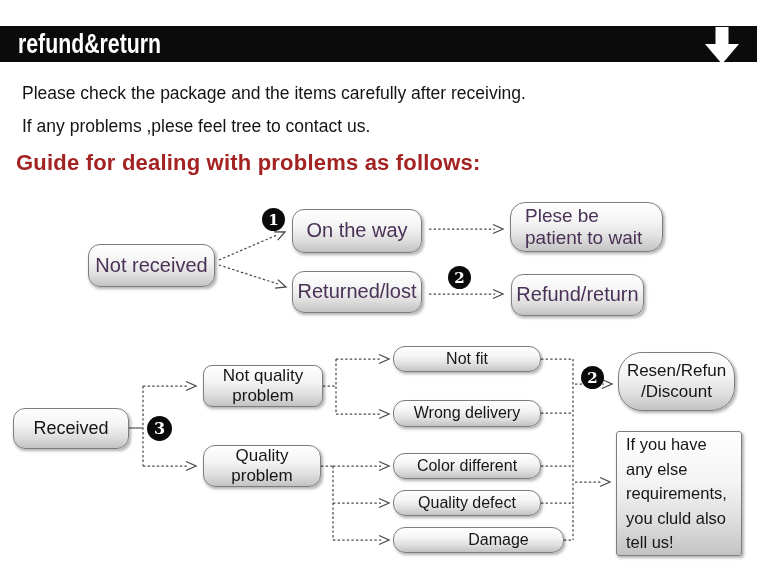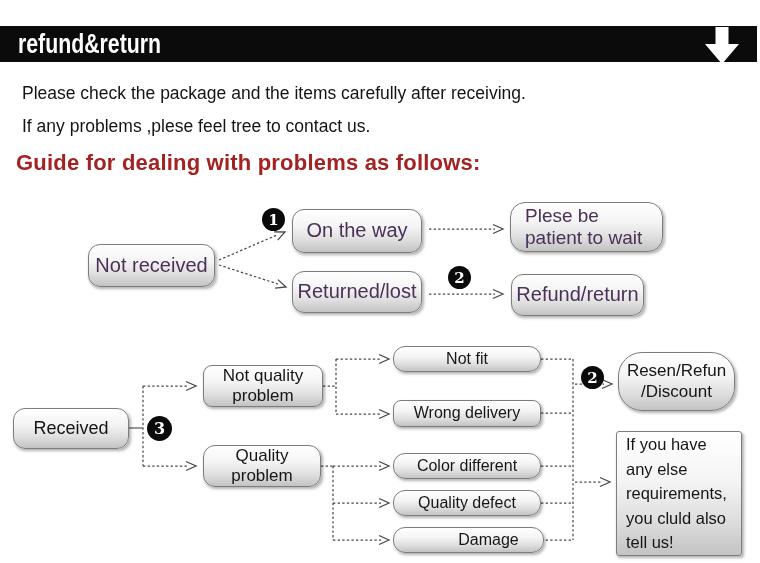--- a/index.html
+++ b/index.html
@@ -149,24 +149,24 @@
 
   <div class="node" style="left:13px;top:384px;width:116px;height:41px;font-size:18px;">Received</div>
   <div class="badge" style="left:147px;top:392px;width:25px;height:25px;font-size:16px;">3</div>
 
   <div class="node" style="left:203px;top:341px;width:120px;height:42px;font-size:17px;border-radius:9px;">Not quality
 problem</div>
   <div class="node" style="left:203px;top:421px;width:118px;height:42px;font-size:17px;">Quality
 problem</div>
 
   <div class="node" style="left:393px;top:322px;width:148px;height:26px;font-size:16px;">Not fit</div>
-  <div class="node" style="left:393px;top:376px;width:148px;height:27px;font-size:16px;border-radius:8px;">Wrong delivery</div>
+  <div class="node" style="left:393px;top:376px;width:148px;height:27px;font-size:16px;">Wrong delivery</div>
   <div class="node" style="left:393px;top:429px;width:148px;height:26px;font-size:16px;">Color different</div>
   <div class="node" style="left:393px;top:466px;width:148px;height:26px;font-size:16px;">Quality defect</div>
-  <div class="node" style="left:393px;top:503px;width:151px;height:26px;font-size:16px;padding-left:40px;">Damage</div>
+  <div class="node" style="left:393px;top:503px;width:171px;height:26px;font-size:16px;padding-left:40px;">Damage</div>
 
   <div class="badge" style="left:581px;top:342px;">2</div>
 
   <div class="node" style="left:618px;top:328px;width:117px;height:59px;font-size:17px;border-radius:24px;">Resen/Refun
 /Discount</div>
   <div class="node leftalign" style="left:616px;top:407px;width:126px;height:125px;font-size:16.5px;line-height:1.48;padding-left:9px;border-radius:3px;">If you have
 any else
 requirements,
 you cluld also
 tell us!</div>

